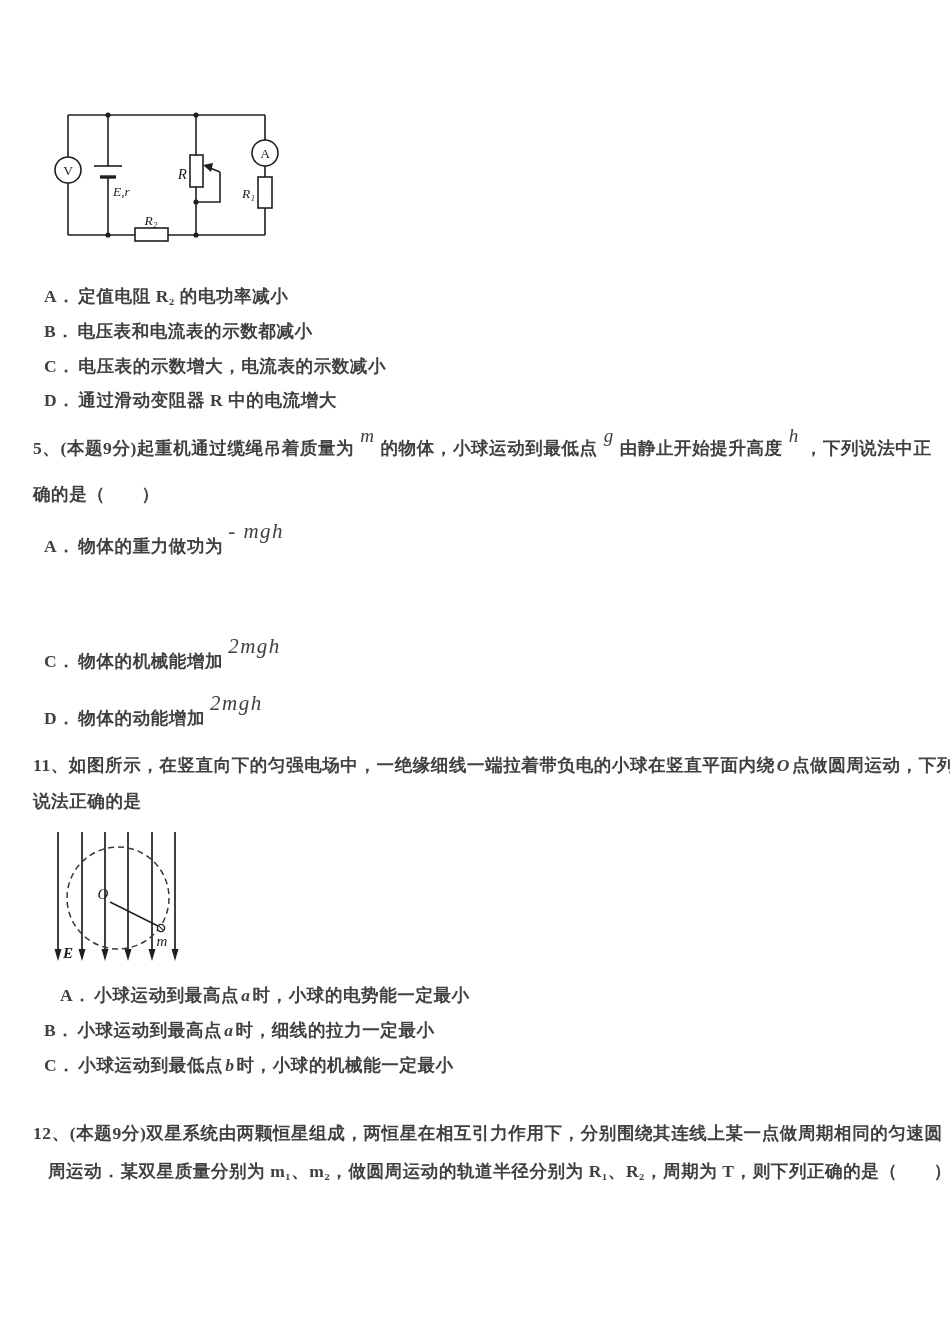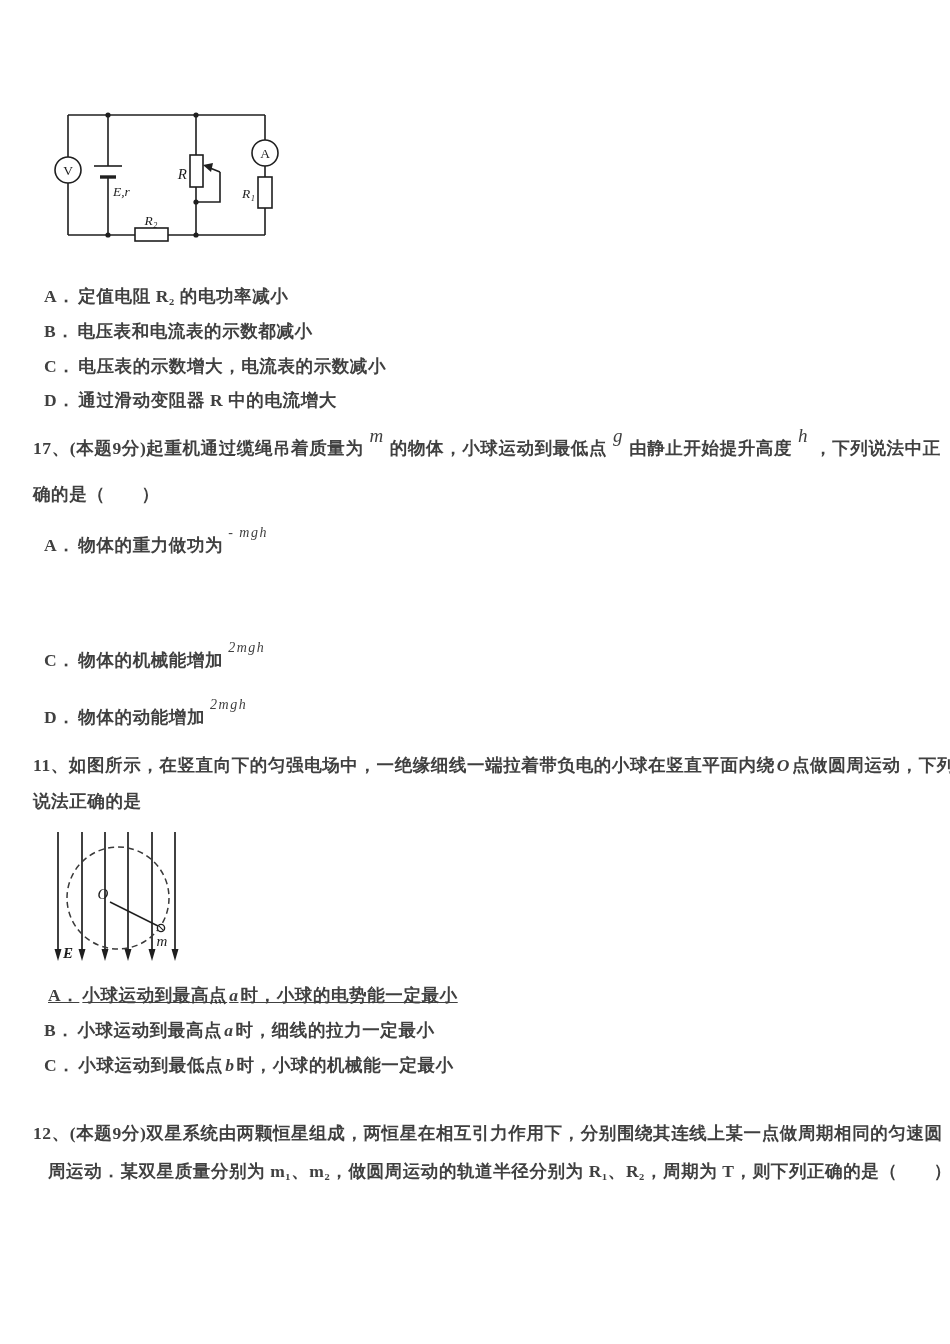--- a/index.html
+++ b/index.html
@@ -7,21 +7,21 @@
     position:relative; width:950px; height:1344px; background:#ffffff;
     font-family:"Liberation Serif", serif; overflow:hidden;
   }
   .row {
     position:absolute; white-space:nowrap;
     font-weight:bold; font-size:17.5px; line-height:20px;
     color:#404040; letter-spacing:0.6px;
   }
   .letter { margin-right:3px; }
   .sup {
-    font-style:italic; font-weight:normal; font-size:14px;
+    font-style:italic; font-weight:normal; font-size:21px;
     position:relative; top:-14px; letter-spacing:1.5px; margin-left:5px;
   }
   .vsup {
     font-style:italic; font-weight:normal; font-size:19px;
     position:relative; top:-12px; margin:0 6px;
   }
   .iv { font-style:italic; margin:0 2px; }
   svg.fig { position:absolute; }
   svg text { font-family:"Liberation Serif", serif; fill:#1d1d1d; }
 </style>
@@ -77,21 +77,21 @@
     <span class="letter">B．</span><span>电压表和电流表的示数都减小</span>
   </div>
   <div class="row" style="left:44px; top:356px;">
     <span class="letter">C．</span><span>电压表的示数增大，电流表的示数减小</span>
   </div>
   <div class="row" style="left:44px; top:390px;">
     <span class="letter">D．</span><span>通过滑动变阻器 R 中的电流增大</span>
   </div>
 
   <div class="row" style="left:33px; top:438px;">
-    <span>17、(本题9分)起重机通过缆绳吊着质量为</span><span class="vsup">m</span><span>的物体，小球运动到最低点</span><span class="vsup">g</span><span>由静止开始提升高度</span><span class="vsup">h</span><span>，下列说法中正</span>
+    <span>5、(本题9分)起重机通过缆绳吊着质量为</span><span class="vsup">m</span><span>的物体，小球运动到最低点</span><span class="vsup">g</span><span>由静止开始提升高度</span><span class="vsup">h</span><span>，下列说法中正</span>
   </div>
   <div class="row" style="left:33px; top:484px;">
     <span>确的是（　　）</span>
   </div>
 
   <div class="row" style="left:44px; top:535px;">
     <span class="letter">A．</span><span>物体的重力做功为</span><span class="sup">- mgh</span>
   </div>
   <div class="row" style="left:44px; top:650px;">
     <span class="letter">C．</span><span>物体的机械能增加</span><span class="sup">2mgh</span>
@@ -126,21 +126,21 @@
     </g>
     <circle cx="88" cy="76" r="51" fill="none" stroke="#3a3a3a" stroke-width="1.5" stroke-dasharray="6 4"></circle>
     <line x1="80" y1="80" x2="128" y2="104" stroke="#1f1f1f" stroke-width="1.5"></line>
     <circle cx="131" cy="106" r="3.6" fill="#ffffff" stroke="#1f1f1f" stroke-width="1.4"></circle>
     <line x1="128.6" y1="103.6" x2="133.4" y2="108.4" stroke="#1f1f1f" stroke-width="1.1"></line>
     <text x="73" y="77" text-anchor="middle" font-size="15" font-style="italic">O</text>
     <text x="132" y="124" text-anchor="middle" font-size="15" font-style="italic">m</text>
     <text x="33" y="136" font-size="15" font-style="italic" font-weight="bold">E</text>
   </svg>
 
-  <div class="row" style="left:48px; top:985px;text-decoration:underline;">
+  <div class="row" style="left:60px; top:985px;">
     <span class="letter">A．</span><span>小球运动到最高点</span><span class="iv">a</span><span>时，小球的电势能一定最小</span>
   </div>
   <div class="row" style="left:44px; top:1020px;">
     <span class="letter">B．</span><span>小球运动到最高点</span><span class="iv">a</span><span>时，细线的拉力一定最小</span>
   </div>
   <div class="row" style="left:44px; top:1055px;">
     <span class="letter">C．</span><span>小球运动到最低点</span><span class="iv">b</span><span>时，小球的机械能一定最小</span>
   </div>
 
   <div class="row" style="left:33px; top:1123px;">

